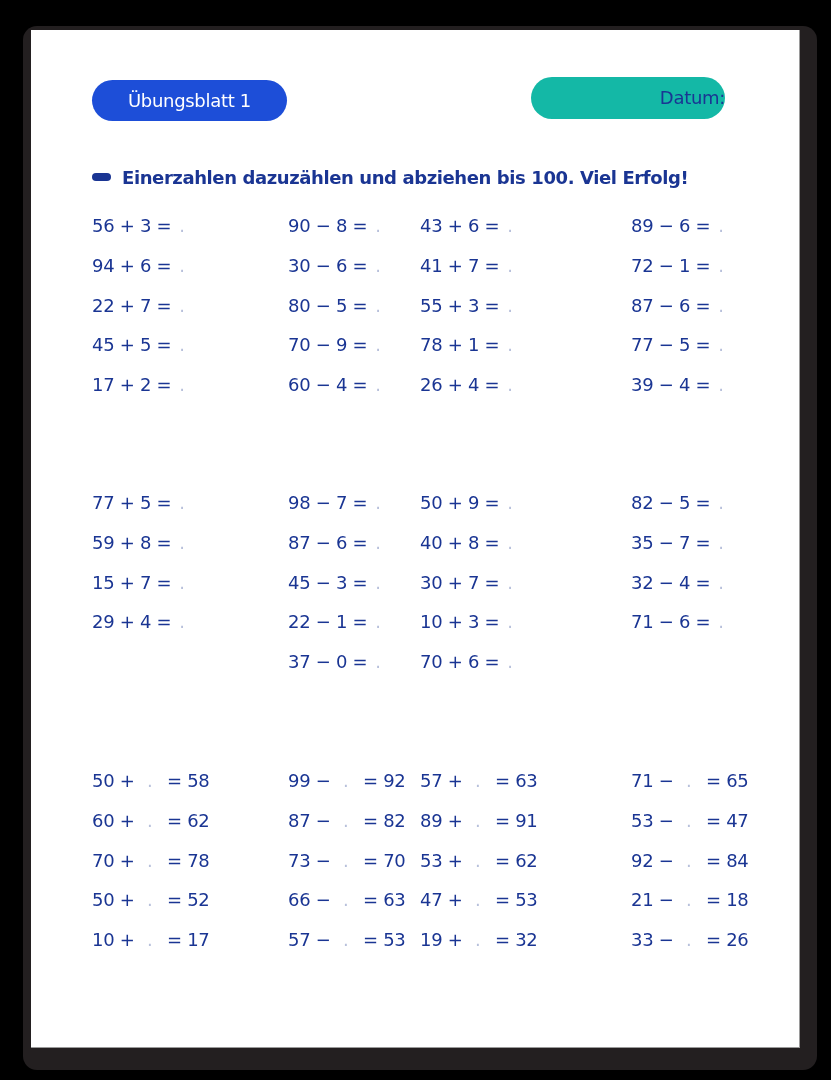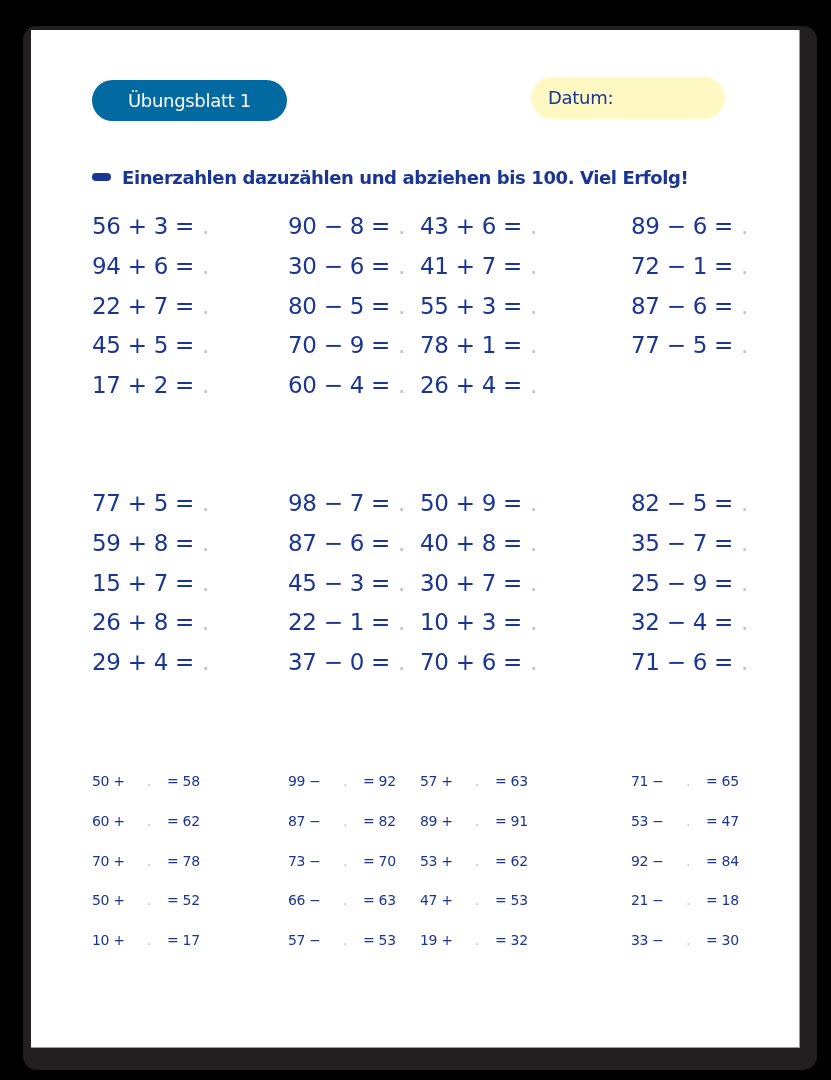--- a/index.html
+++ b/index.html
@@ -11,29 +11,30 @@
       background: #231f20; border-radius: 14px;
     }
     .page {
       position: absolute; left: 31px; top: 30px; width: 769px; height: 1018px;
       background: #ffffff;
       border-right: 1px solid #9a9a9a; border-bottom: 1px solid #9a9a9a;
     }
 
     .title-pill {
       position: absolute; left: 92px; top: 80px; width: 195px; height: 41px;
-      background: #0369a1; border-radius: 21px;
+      background: #1d4ed8; border-radius: 21px;
       color: #ffffff; font-size: 18px; line-height: 41px; text-align: center;
       letter-spacing: -0.3px;
     }
     .date-pill {
       position: absolute; left: 531px; top: 77px; width: 194px; height: 42px;
-      background: #fef9c3; border-radius: 21px;
+      background: #14b8a6; border-radius: 21px;
       color: #1a3593; font-size: 18px; line-height: 42px; padding-left: 17px;
       letter-spacing: -0.3px;
+      text-align: right;
     }
 
     .instruction {
       position: absolute; left: 92px; top: 162px; height: 30px;
       display: flex; align-items: center;
       color: #1a3593; font-size: 18px; letter-spacing: -0.4px; font-weight: bold;
     }
     .instruction .bullet {
       width: 19px; height: 8px; background: #1a3593; border-radius: 4px; margin-right: 11px;
     }
@@ -43,26 +44,26 @@
     .block-2 { top: 487px; }
     .block-3 { top: 765px; }
 
     .col { position: absolute; top: 0; }
     .col-0 { left: 92px; }
     .col-1 { left: 256px; margin-left: 32px; }
     .col-2 { left: 420px; }
     .col-3 { left: 583px; margin-left: 48px; }
 
     .task {
-      height: 39.8px; line-height: 32px; font-size: 23px; color: #1a3593;
+      height: 39.8px; line-height: 32px; font-size: 18px; color: #1a3593;
       white-space: pre; letter-spacing: -0.3px;
     }
     .task .dot { color: #b7c0db; margin-left: 8px; }
 
-    .gap-task { display: flex; height: 39.8px; line-height: 32px; font-size: 14px; color: #1a3593; letter-spacing: -0.3px; }
+    .gap-task { display: flex; height: 39.8px; line-height: 32px; font-size: 18px; color: #1a3593; letter-spacing: -0.3px; }
     .gap-task .left { width: 55px; white-space: pre; }
     .gap-task .dot { width: 20px; color: #b7c0db; }
     .gap-task .right { white-space: pre; }
   </style>
 </head>
 <body>
 
 <div class="frame"></div>
 <div class="page"></div>
 
@@ -96,49 +97,48 @@
     <div class="task"><span>41 + 7 =</span><span class="dot">.</span></div>
     <div class="task"><span>55 + 3 =</span><span class="dot">.</span></div>
     <div class="task"><span>78 + 1 =</span><span class="dot">.</span></div>
     <div class="task"><span>26 + 4 =</span><span class="dot">.</span></div>
   </div>
   <div class="col col-3">
     <div class="task"><span>89 − 6 =</span><span class="dot">.</span></div>
     <div class="task"><span>72 − 1 =</span><span class="dot">.</span></div>
     <div class="task"><span>87 − 6 =</span><span class="dot">.</span></div>
     <div class="task"><span>77 − 5 =</span><span class="dot">.</span></div>
+    <div class="task"><span>39 − 4 =</span><span class="dot">.</span></div>
   </div>
 </div>
 
 <div class="block block-2">
   <div class="col col-0">
     <div class="task"><span>77 + 5 =</span><span class="dot">.</span></div>
     <div class="task"><span>59 + 8 =</span><span class="dot">.</span></div>
     <div class="task"><span>15 + 7 =</span><span class="dot">.</span></div>
-    <div class="task"><span>26 + 8 =</span><span class="dot">.</span></div>
     <div class="task"><span>29 + 4 =</span><span class="dot">.</span></div>
   </div>
   <div class="col col-1">
     <div class="task"><span>98 − 7 =</span><span class="dot">.</span></div>
     <div class="task"><span>87 − 6 =</span><span class="dot">.</span></div>
     <div class="task"><span>45 − 3 =</span><span class="dot">.</span></div>
     <div class="task"><span>22 − 1 =</span><span class="dot">.</span></div>
     <div class="task"><span>37 − 0 =</span><span class="dot">.</span></div>
   </div>
   <div class="col col-2">
     <div class="task"><span>50 + 9 =</span><span class="dot">.</span></div>
     <div class="task"><span>40 + 8 =</span><span class="dot">.</span></div>
     <div class="task"><span>30 + 7 =</span><span class="dot">.</span></div>
     <div class="task"><span>10 + 3 =</span><span class="dot">.</span></div>
     <div class="task"><span>70 + 6 =</span><span class="dot">.</span></div>
   </div>
   <div class="col col-3">
     <div class="task"><span>82 − 5 =</span><span class="dot">.</span></div>
     <div class="task"><span>35 − 7 =</span><span class="dot">.</span></div>
-    <div class="task"><span>25 − 9 =</span><span class="dot">.</span></div>
     <div class="task"><span>32 − 4 =</span><span class="dot">.</span></div>
     <div class="task"><span>71 − 6 =</span><span class="dot">.</span></div>
   </div>
 </div>
 
 <div class="block block-3">
   <div class="col col-0">
     <div class="gap-task">
         <span class="left">50 +</span>
         <span class="dot">.</span>
@@ -236,16 +236,16 @@
         <span class="right">= 84</span>
       </div>
     <div class="gap-task">
         <span class="left">21 −</span>
         <span class="dot">.</span>
         <span class="right">= 18</span>
       </div>
     <div class="gap-task">
         <span class="left">33 −</span>
         <span class="dot">.</span>
-        <span class="right">= 30</span>
+        <span class="right">= 26</span>
       </div>
   </div>
 </div>
 
 </body></html>

